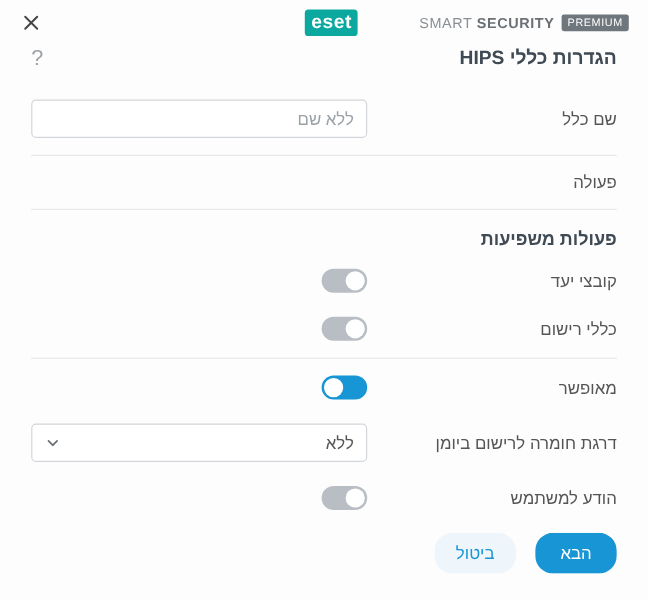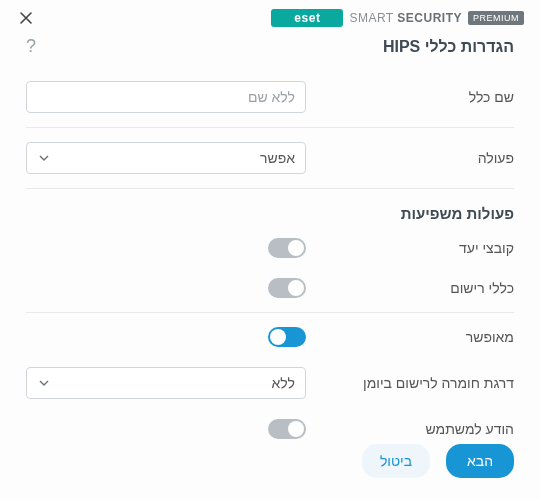--- a/index.html
+++ b/index.html
@@ -26,30 +26,31 @@
     flex: 0 0 auto;
   }
   .brand {
     display: flex; align-items: center; gap: 6px;
     flex: 0 0 auto;
   }
   .brand-logo {
     background: #0aa89e;
     color: #fff;
     font-weight: bold;
-    font-size: 12px;
-    padding: 2px 23px;
+    font-size: 16px;
+    padding: 2px 5px;
     border-radius: 3px;
     letter-spacing: 0.5px;
   }
   .brand-text {
     color: #8a8f94;
     font-size: 12px;
     letter-spacing: 0.5px;
     font-weight: 400;
+    margin-left: 45px;
   }
   .brand-text .bold { color: #6b7075; font-weight: 600; }
   .brand-badge {
     background: #6f767c;
     color: #fff;
     font-size: 9px;
     padding: 2px 5px;
     border-radius: 2px;
     letter-spacing: 0.5px;
   }
@@ -215,28 +216,20 @@
 <div class="content">
 
   <div class="row">
     <span class="label">שם כלל</span>
     <input class="text-field" type="text" placeholder="ללא שם" style="">
   </div>
   <hr class="sep">
 
   <div class="row">
     <span class="label">פעולה</span>
-    <div class="select">
-      <span class="chev">
-        <svg width="10" height="6" viewBox="0 0 10 6">
-            <path d="M1 1 L5 5 L9 1" fill="none" stroke="#6b7075" stroke-width="1.4"></path>
-          </svg>
-      </span>
-      <span class="value">אפשר</span>
-    </div>
   </div>
   <hr class="sep">
 
   <div class="section-title">פעולות משפיעות</div>
 
   <div class="row">
     <span class="label">קובצי יעד</span>
     <span class="toggle">
         <span class="knob"></span>
       </span>

